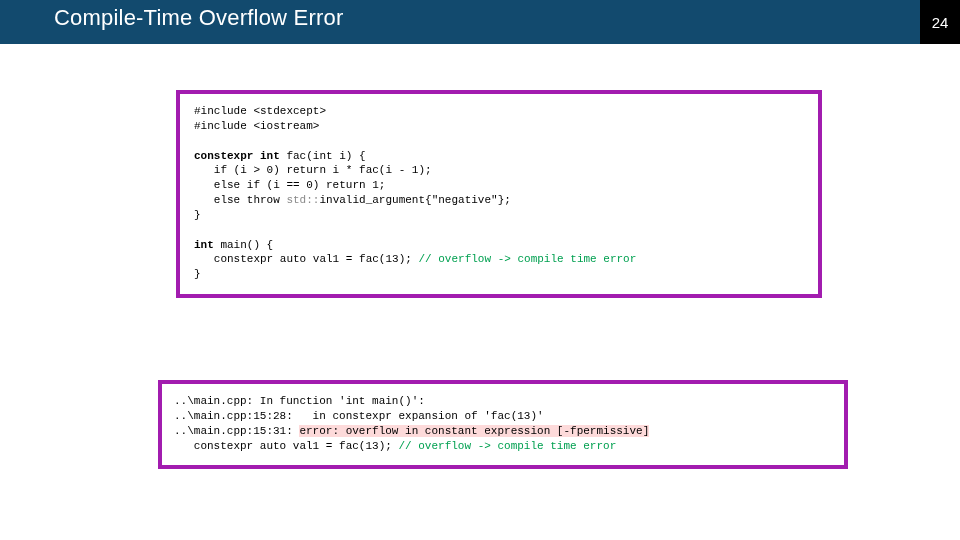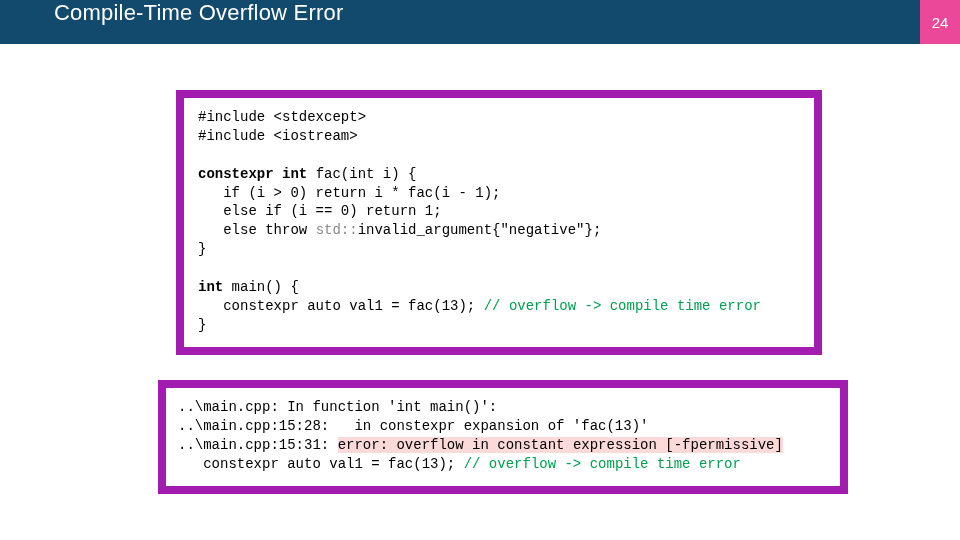--- a/index.html
+++ b/index.html
@@ -1,22 +1,22 @@
 <!DOCTYPE html>
 <html><head>
 <meta charset="utf-8">
 <style>
   * { margin: 0; padding: 0; box-sizing: border-box; }
   html, body { width: 960px; height: 540px; font-family: "Segoe UI", Arial, sans-serif; background: #fff; overflow: hidden; }
   .slide { position: relative; width: 960px; height: 540px; background: #fff; }
-  .titlebar { position: absolute; left: 0; top: 0; height: 36px; width: 920px; display: flex; align-items: flex-start; }
+  .titlebar { position: absolute; left: 0; top: 0; height: 36px; width: 920px; display: flex; align-items: center; }
   .title-bg { position: absolute; left: 0; top: 0; width: 920px; height: 44px; background: #124a6e; }
   .title-text { position: relative; color: #fff; font-size: 22px; font-weight: 300; padding-left: 54px; letter-spacing: 0.2px; }
-  .pagenum-box { position: absolute; right: 0; top: 0; width: 40px; height: 44px; background: #ec4899; color: #fff; display: flex; align-items: center; justify-content: center; font-size: 15px; }
-  .code-box { position: absolute; border: 8px solid #a21caf; background: #fff; padding: 10px 14px 12px 14px; font-family: Consolas, "Courier New", monospace; font-size: 14px; line-height: 1.35; color: #000; white-space: pre; }
+  .pagenum-box { position: absolute; right: 0; top: 0; width: 40px; height: 44px; background: #000000; color: #fff; display: flex; align-items: center; justify-content: center; font-size: 15px; }
+  .code-box { position: absolute; border: 4px solid #a21caf; background: #fff; padding: 10px 14px 12px 14px; font-family: Consolas, "Courier New", monospace; font-size: 11px; line-height: 1.35; color: #000; white-space: pre; }
   .box1 { left: 176px; top: 90px; width: 646px; }
   .box2 { left: 158px; top: 380px; width: 690px; padding-left: 12px; }
   .kw { font-weight: 700; }
   .comment { color: #00a050; }
   .err-hl { background: #fddada; }
   .grey { color: #8a8a8a; }
 </style>
 </head>
 <body>
 

